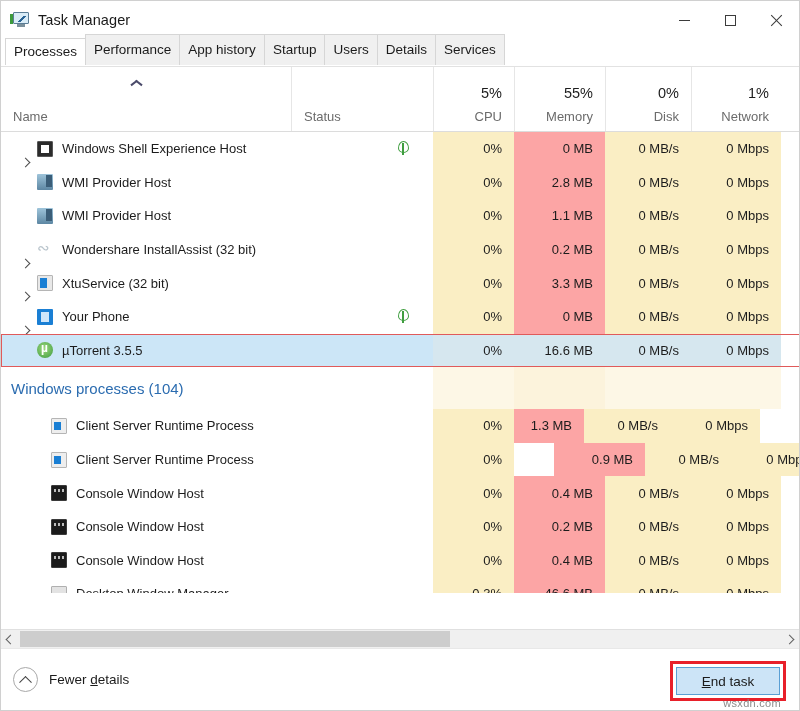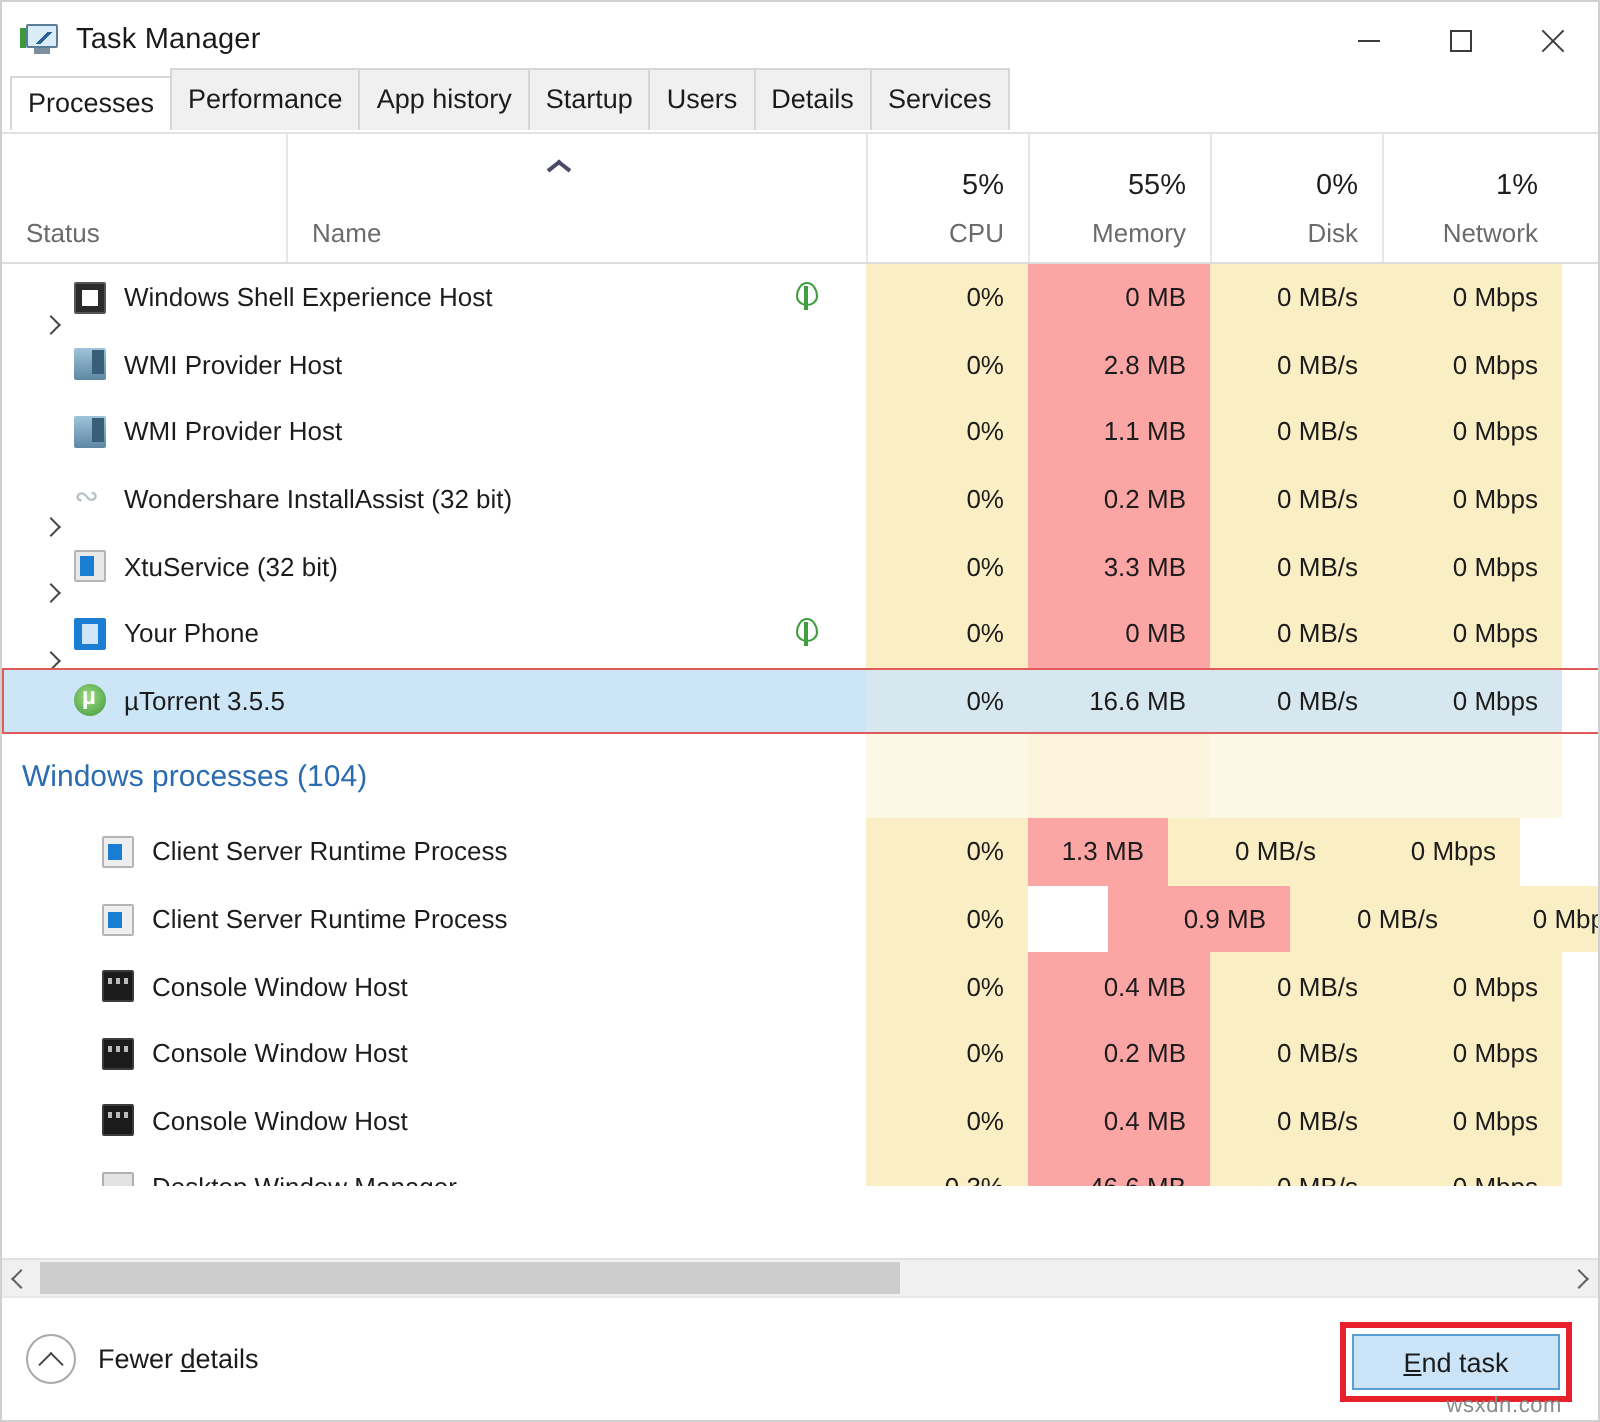--- a/index.html
+++ b/index.html
@@ -324,26 +324,26 @@
     <div class="tab active">Processes</div>
     <div class="tab">Performance</div>
     <div class="tab">App history</div>
     <div class="tab">Startup</div>
     <div class="tab">Users</div>
     <div class="tab">Details</div>
     <div class="tab">Services</div>
   </div>
 
   <div class="colheader">
-    <div class="ch left" style="width:142px">
-      <span class="lbl">Status</span>
-    </div>
     <div class="ch left" style="width:290px">
       <span class="sort-chevron"></span>
       <span class="lbl">Name</span>
+    </div>
+    <div class="ch left" style="width:142px">
+      <span class="lbl">Status</span>
     </div>
     <div class="ch right" style="width:81px">
       <span class="pct">5%</span>
       <span class="lbl">CPU</span>
     </div>
     <div class="ch right" style="width:91px">
       <span class="pct">55%</span>
       <span class="lbl">Memory</span>
     </div>
     <div class="ch right" style="width:86px">

